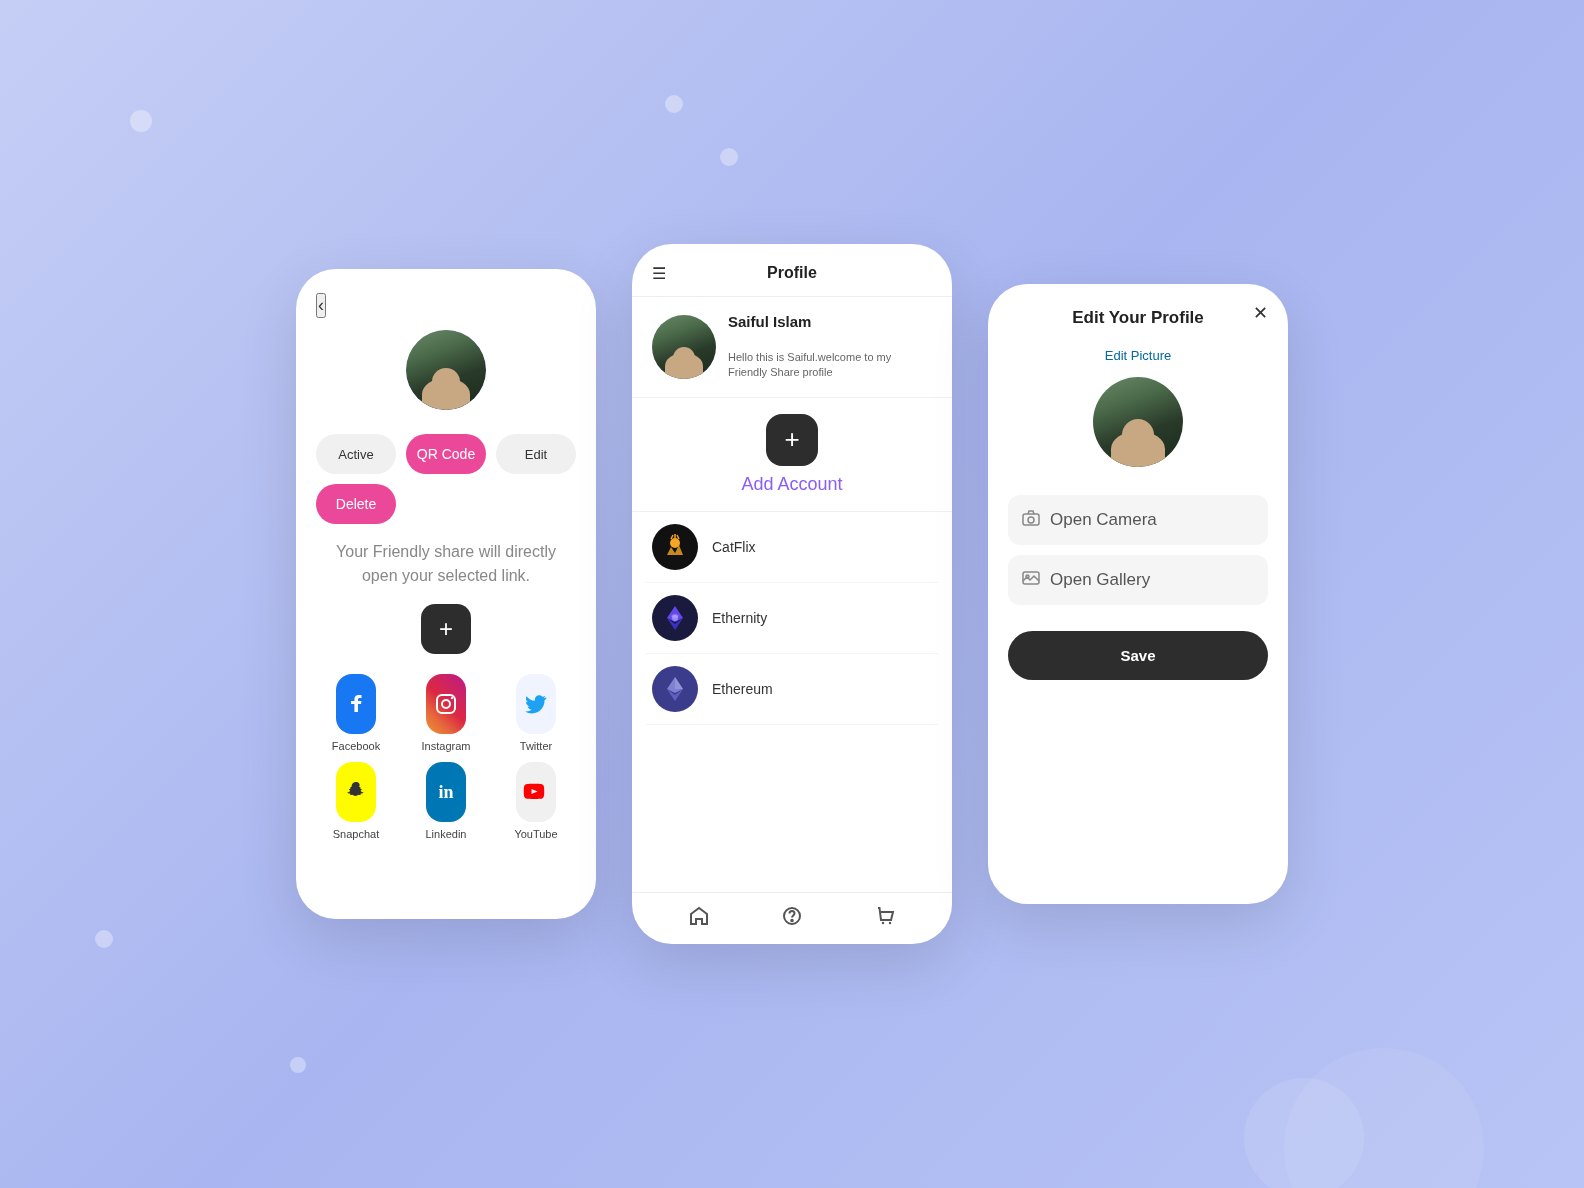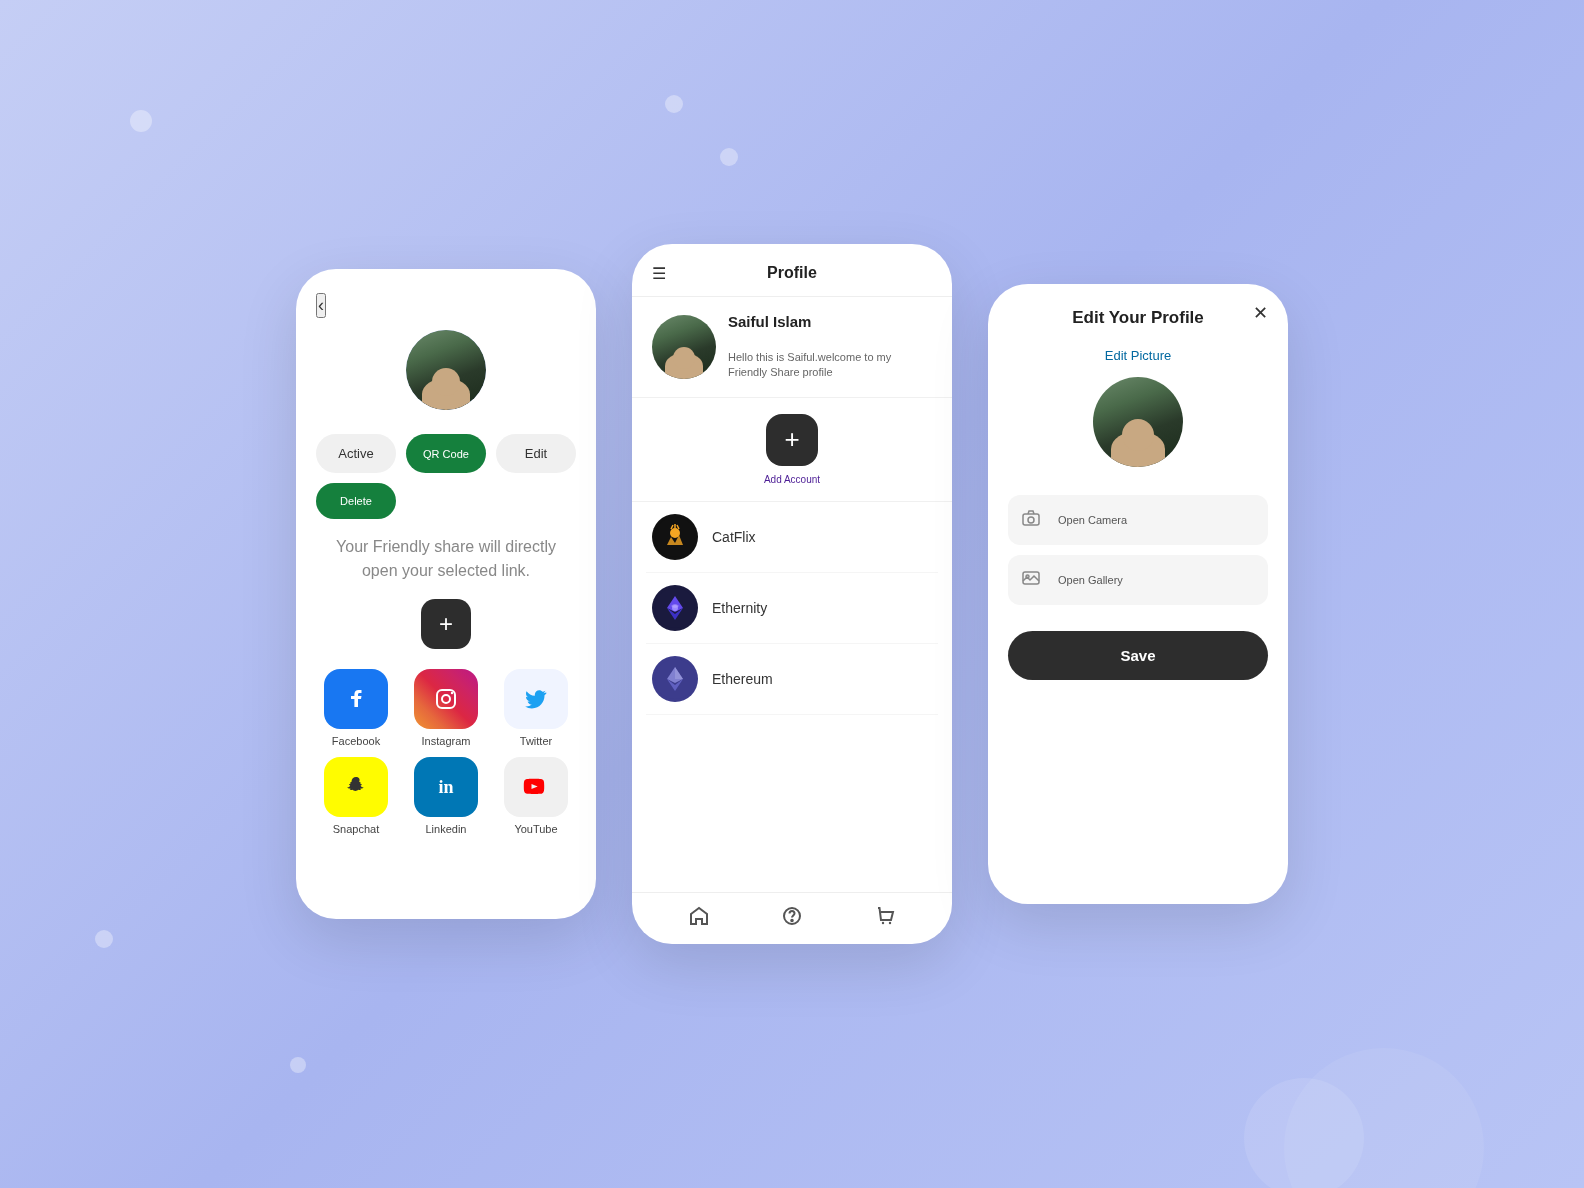--- a/index.html
+++ b/index.html
@@ -111,25 +111,25 @@
       border: none;
       border-radius: 22px;
       padding: 12px 8px;
       font-size: 13px;
       color: #333;
       cursor: pointer;
       font-weight: 500;
     }
 
     .btn-dark {
-      background: #15803d;
+      background: #ec4899;
       border: none;
       border-radius: 22px;
       padding: 12px 8px;
-      font-size: 11px;
+      font-size: 14px;
       color: #fff;
       cursor: pointer;
       font-weight: 500;
       text-align: center;
     }
 
     .hint-text {
       font-size: 16px;
       color: #888;
       text-align: center;
@@ -160,21 +160,21 @@
     }
 
     .social-item {
       display: flex;
       flex-direction: column;
       align-items: center;
       gap: 6px;
     }
 
     .social-icon {
-      width: 64px;
+      width: 40px;
       height: 60px;
       border-radius: 16px;
       display: flex;
       align-items: center;
       justify-content: center;
       font-size: 28px;
     }
 
     .social-label {
       font-size: 11px;
@@ -315,22 +315,22 @@
       display: flex;
       align-items: center;
       justify-content: center;
       cursor: pointer;
       color: #fff;
       font-size: 26px;
       margin-bottom: 8px;
     }
 
     .add-account-label {
-      font-size: 10px;
-      color: #4c1d95;
+      font-size: 18px;
+      color: #8b5cf6;
     }
 
     .accounts-list {
       flex: 1;
       overflow: hidden;
       padding: 0 14px;
     }
 
     .account-item {
       display: flex;
@@ -446,26 +446,26 @@
       background: #c8a882;
       border-radius: 50%;
     }
 
     .option-btn {
       width: 100%;
       background: #f5f5f5;
       border: none;
       border-radius: 12px;
       padding: 14px;
-      font-size: 11px;
+      font-size: 17px;
       color: #555;
       cursor: pointer;
       display: flex;
       align-items: center;
-      gap: 18px;
+      gap: 10px;
       margin-bottom: 10px;
     }
 
     .option-icon {
       font-size: 16px;
       color: #888;
     }
 
     .save-btn {
       width: 100%;

